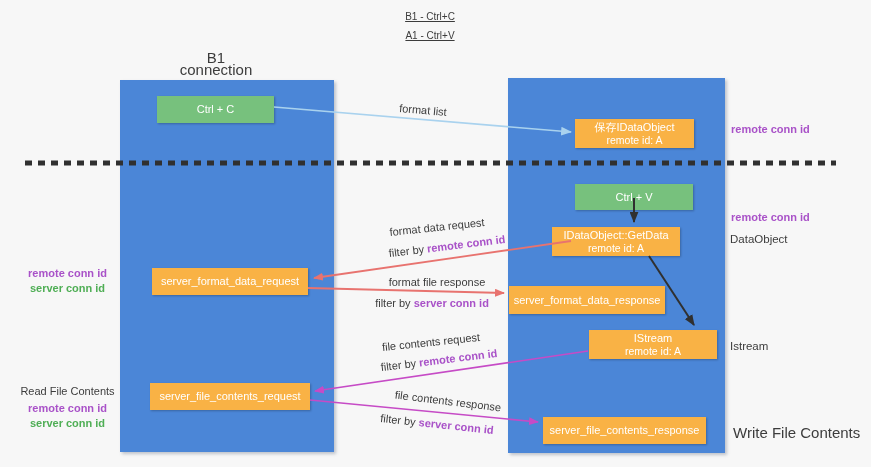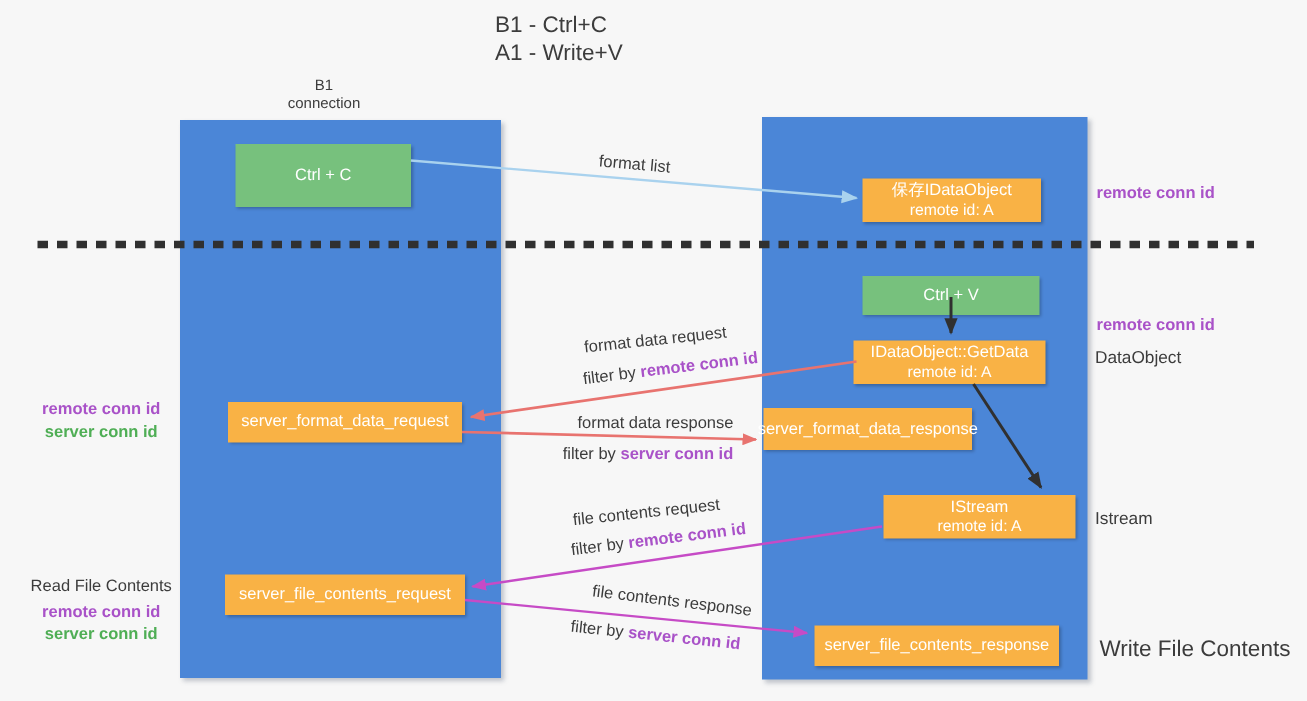--- a/index.html
+++ b/index.html
@@ -7,28 +7,28 @@
     font-family:"Liberation Sans","DejaVu Sans",sans-serif;
     background:var(--bg,#f7f7f7);
   }
   .canvas{
     position:relative;width:871px;height:467px;overflow:hidden;
     background:var(--bg,#f7f7f7);
     color:var(--text-dark,#3c3c3c);
   }
   .abs{position:absolute;}
   .title{
-    font-size:15px;line-height:19px;color:var(--text-dark,#3c3c3c);
+    text-align:center;font-size:10px;line-height:19px;color:var(--text-dark,#3c3c3c);text-decoration:underline;
   }
   .lane{
     background:var(--lane,#4b86d7);
     box-shadow:2px 2px 3px rgba(90,100,120,.35);
   }
   .lane-header{
-    text-align:center;font-size:10px;line-height:12px;color:var(--text-dark,#3c3c3c);
+    text-align:center;font-size:15px;line-height:12px;color:var(--text-dark,#3c3c3c);
   }
   .node{
     display:flex;flex-direction:column;align-items:center;justify-content:center;
     color:#fff;font-size:11px;line-height:12.5px;text-align:center;
     box-shadow:1px 1px 2px rgba(0,0,0,.25);
   }
   .node.green{background:var(--green-fill,#77c17d);}
   .node.orange{background:var(--orange-fill,#f9b245);}
   .node .l2{font-size:10.5px;}
   .flow-label{
@@ -49,53 +49,53 @@
   .mk-mag{fill:var(--arrow-magenta,#c64bc6);}
   .mk-black{fill:var(--arrow-black,#303030);}
 </style>
 </head>
 <body>
 
 <div class="canvas">
 
   <div class="abs title" style="left:330px;top:7px;width:200px;">
     <div>B1 - Ctrl+C</div>
-    <div>A1 - Write+V</div>
+    <div>A1 - Ctrl+V</div>
   </div>
 
   <div class="abs lane-header" style="left:156px;top:52px;width:120px;">
     <div>B1</div>
     <div>connection</div>
   </div>
 
   <div class="abs lane" style="left:120px;top:80px;width:214px;height:372px;"></div>
   <div class="abs lane" style="left:508px;top:78px;width:217px;height:375px;"></div>
 
-  <div class="abs node green" style="left:157px;top:96px;width:117px;height:42px;">
+  <div class="abs node green" style="left:157px;top:96px;width:117px;height:27px;">
     <div>Ctrl + C</div>
   </div>
   <div class="abs node orange" style="left:150px;top:383px;width:160px;height:27px;">
     <div>server_file_contents_request</div>
   </div>
   <div class="abs node orange" style="left:152px;top:268px;width:156px;height:27px;">
     <div>server_format_data_request</div>
   </div>
 
   <div class="abs node orange" style="left:575px;top:119px;width:119px;height:29px;">
     <div>保存IDataObject</div>
     <div class="l2">remote id: A</div>
   </div>
   <div class="abs node green" style="left:575px;top:184px;width:118px;height:26px;">
     <div>Ctrl + V</div>
   </div>
-  <div class="abs node orange" style="left:569px;top:227px;width:128px;height:29px;">
+  <div class="abs node orange" style="left:552px;top:227px;width:128px;height:29px;">
     <div>IDataObject::GetData</div>
     <div class="l2">remote id: A</div>
   </div>
-  <div class="abs node orange" style="left:509px;top:272px;width:139px;height:28px;">
+  <div class="abs node orange" style="left:509px;top:286px;width:156px;height:28px;">
     <div>server_format_data_response</div>
   </div>
   <div class="abs node orange" style="left:589px;top:330px;width:128px;height:29px;">
     <div>IStream</div>
     <div class="l2">remote id: A</div>
   </div>
   <div class="abs node orange" style="left:543px;top:417px;width:163px;height:27px;">
     <div>server_file_contents_response</div>
   </div>
 
@@ -105,21 +105,21 @@
 
   <div class="abs flow-label" style="left:372px;top:221px;width:130px;transform:rotate(-6deg);">
     <span>format data request</span>
   </div>
   <div class="abs flow-label" style="left:372px;top:240px;width:150px;transform:rotate(-7deg);">
     <span>filter by</span>
     <span class="purple">remote conn id</span>
   </div>
 
   <div class="abs flow-label" style="left:372px;top:276px;width:130px;">
-    <span>format data response</span>
+    <span>format file response</span>
   </div>
   <div class="abs flow-label" style="left:357px;top:297px;width:150px;">
     <span>filter by</span>
     <span class="purple">server conn id</span>
   </div>
 
   <div class="abs flow-label" style="left:366px;top:336px;width:130px;transform:rotate(-6deg);">
     <span>file contents request</span>
   </div>
   <div class="abs flow-label" style="left:364px;top:354px;width:150px;transform:rotate(-7deg);">

